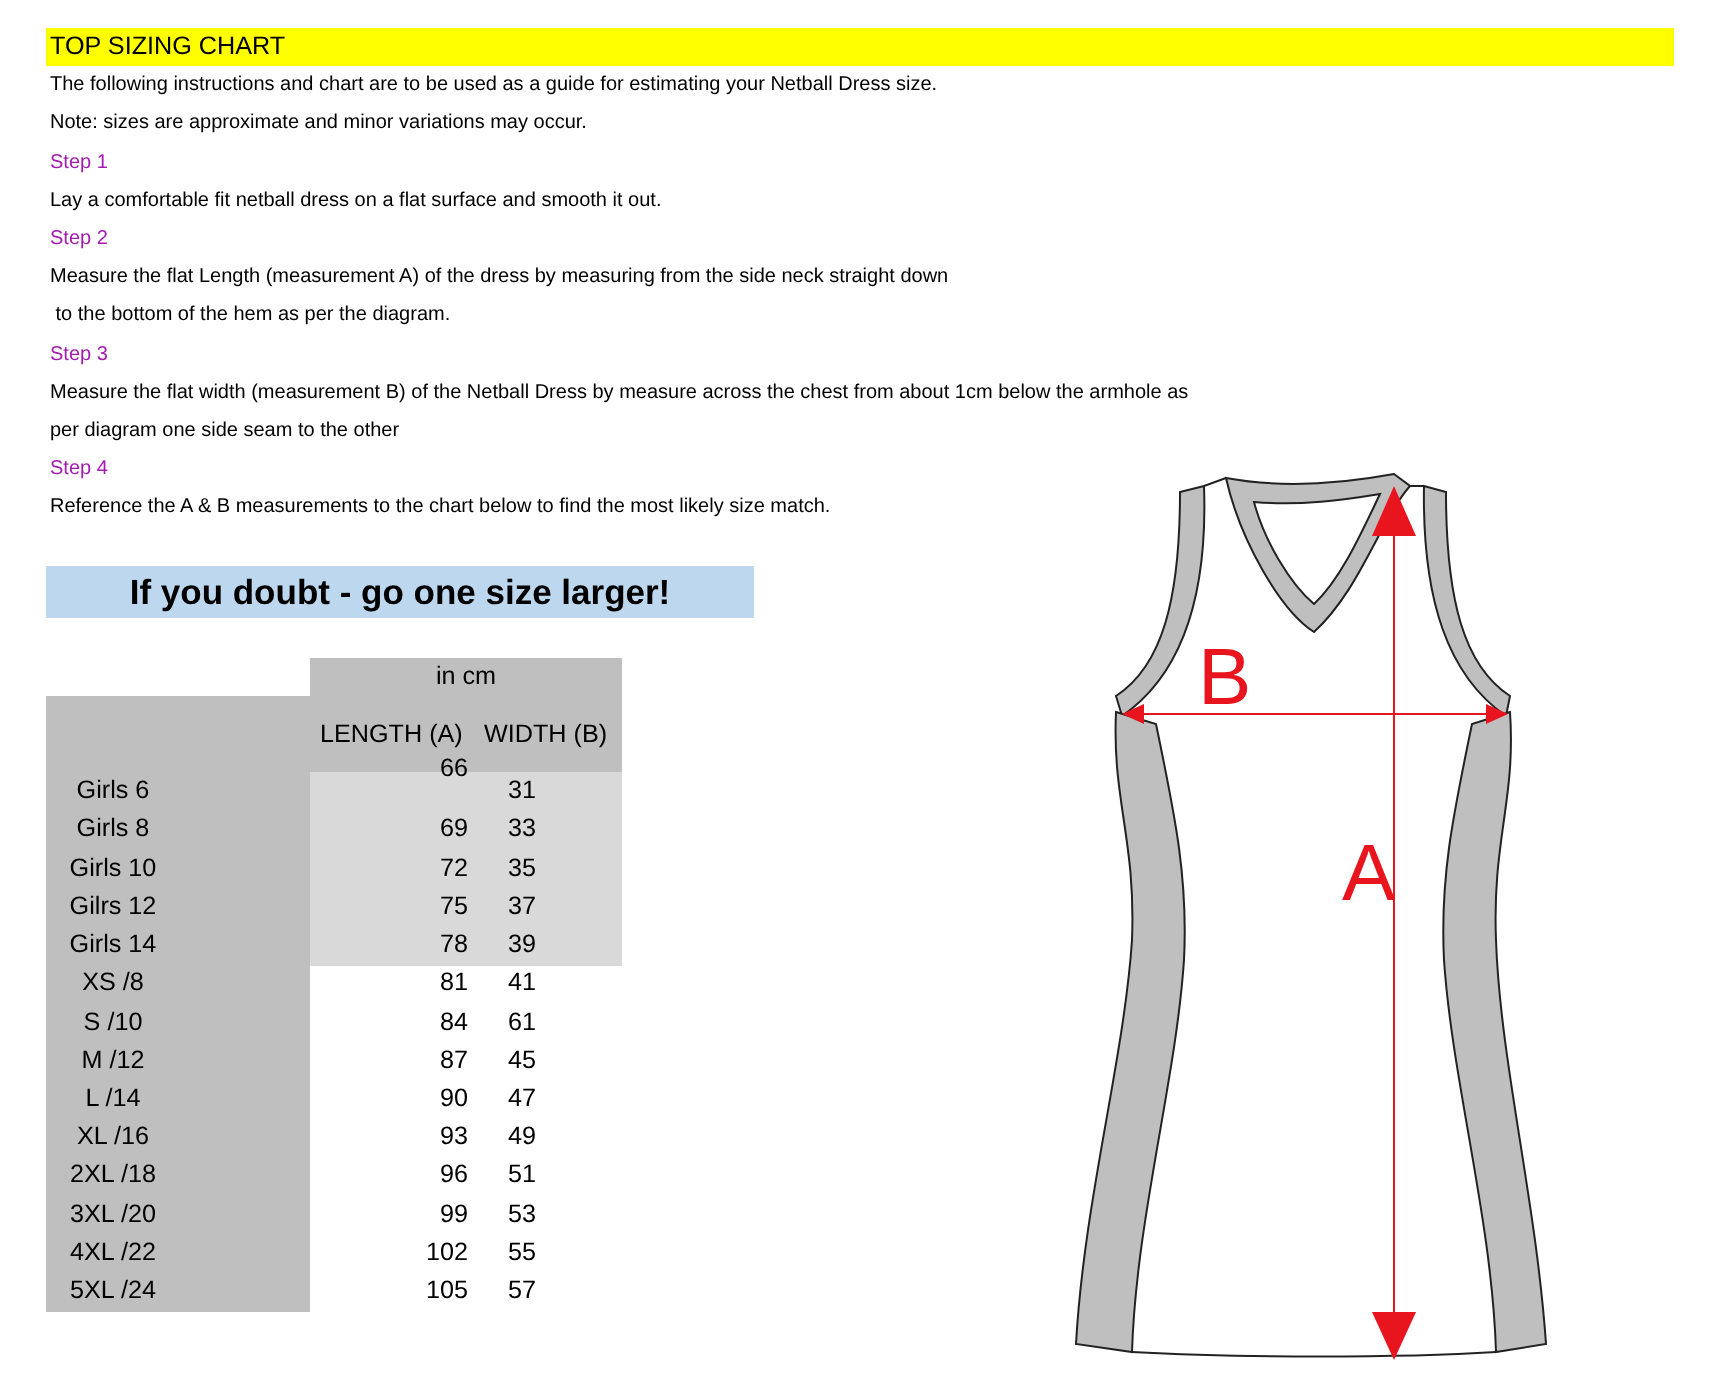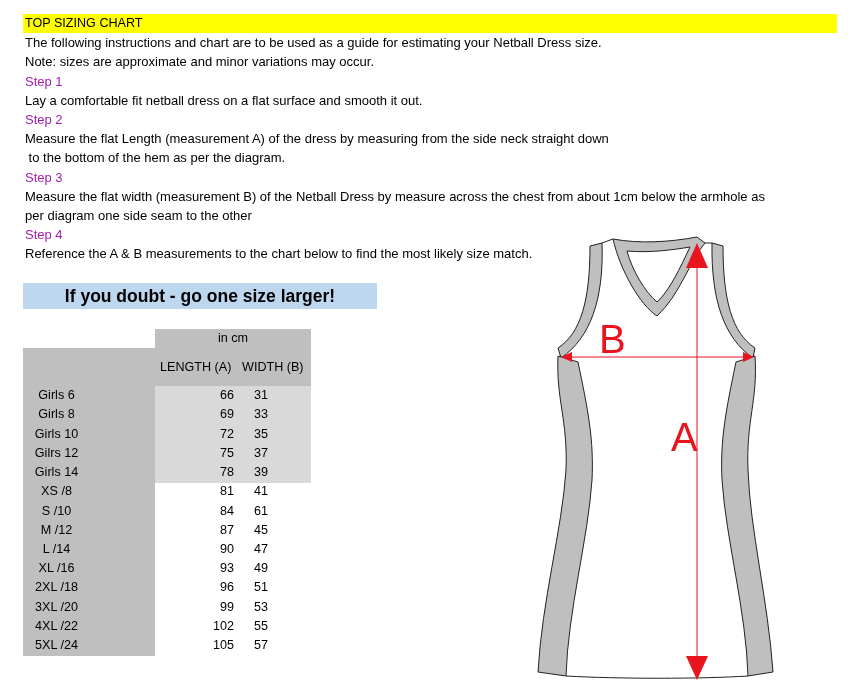--- a/index.html
+++ b/index.html
@@ -1,19 +1,19 @@
 <!DOCTYPE html>
 <html><head>
   <meta charset="utf-8">
   <style>
     html, body { margin: 0; padding: 0; background: #ffffff; }
     body { width: 862px; height: 699px; position: relative; overflow: hidden;
       font-family: "Liberation Sans", "DejaVu Sans", sans-serif; color: #000; }
     .abs { position: absolute; }
-    .line { position: absolute; left: 25px; font-size: 13px; line-height: 19px; white-space: nowrap; }
+    .line { position: absolute; left: 25px; font-size: 10px; line-height: 19px; white-space: nowrap; }
     .red { color: #a21caf; }
     .title-bar { position: absolute; left: 23px; top: 14px; width: 814px; height: 19px; background: #ffff00; }
     .title-text { position: absolute; left: 25px; top: 14px; font-size: 12.6px; line-height: 19px; }
     .doubt-bar { position: absolute; left: 23px; top: 283px; width: 354px; height: 26px; background: #bdd7ee; }
     .doubt-text { position: absolute; left: 23px; top: 283px; width: 354px; height: 26px; line-height: 26px;
       text-align: center; font-weight: bold; font-size: 17.5px; }
     .tbl-left { position: absolute; left: 23px; top: 348px; width: 132px; height: 308px; background: #bfbfbf; }
     .tbl-header { position: absolute; left: 155px; top: 329px; width: 156px; height: 57px; background: #bfbfbf; }
     .tbl-girls { position: absolute; left: 155px; top: 386px; width: 156px; height: 97px; background: #d9d9d9; }
     .cell { position: absolute; font-size: 12.6px; line-height: 19px; white-space: nowrap; }
@@ -51,21 +51,21 @@
 <div class="tbl-header"></div>
 <div class="tbl-girls"></div>
 
 <div class="cell" style="left:155px; top:329px; width:156px; text-align:center;">in cm</div>
 <div class="cell" style="left:160px; top:358px;">LENGTH (A)</div>
 <div class="cell" style="left:242px; top:358px;">WIDTH (B)</div>
 
 <div>
   <div>
     <div class="cell size-lbl" style="top:386px">Girls 6</div>
-    <div class="cell len-val" style="top:386px">66</div>
+    <div class="cell len-val" style="top:375px">66</div>
     <div class="cell wid-val" style="top:386px">31</div>
   </div>
   <div>
     <div class="cell size-lbl" style="top:405px">Girls 8</div>
     <div class="cell len-val" style="top:405px">69</div>
     <div class="cell wid-val" style="top:405px">33</div>
   </div>
   <div>
     <div class="cell size-lbl" style="top:425px">Girls 10</div>
     <div class="cell len-val" style="top:425px">72</div>

